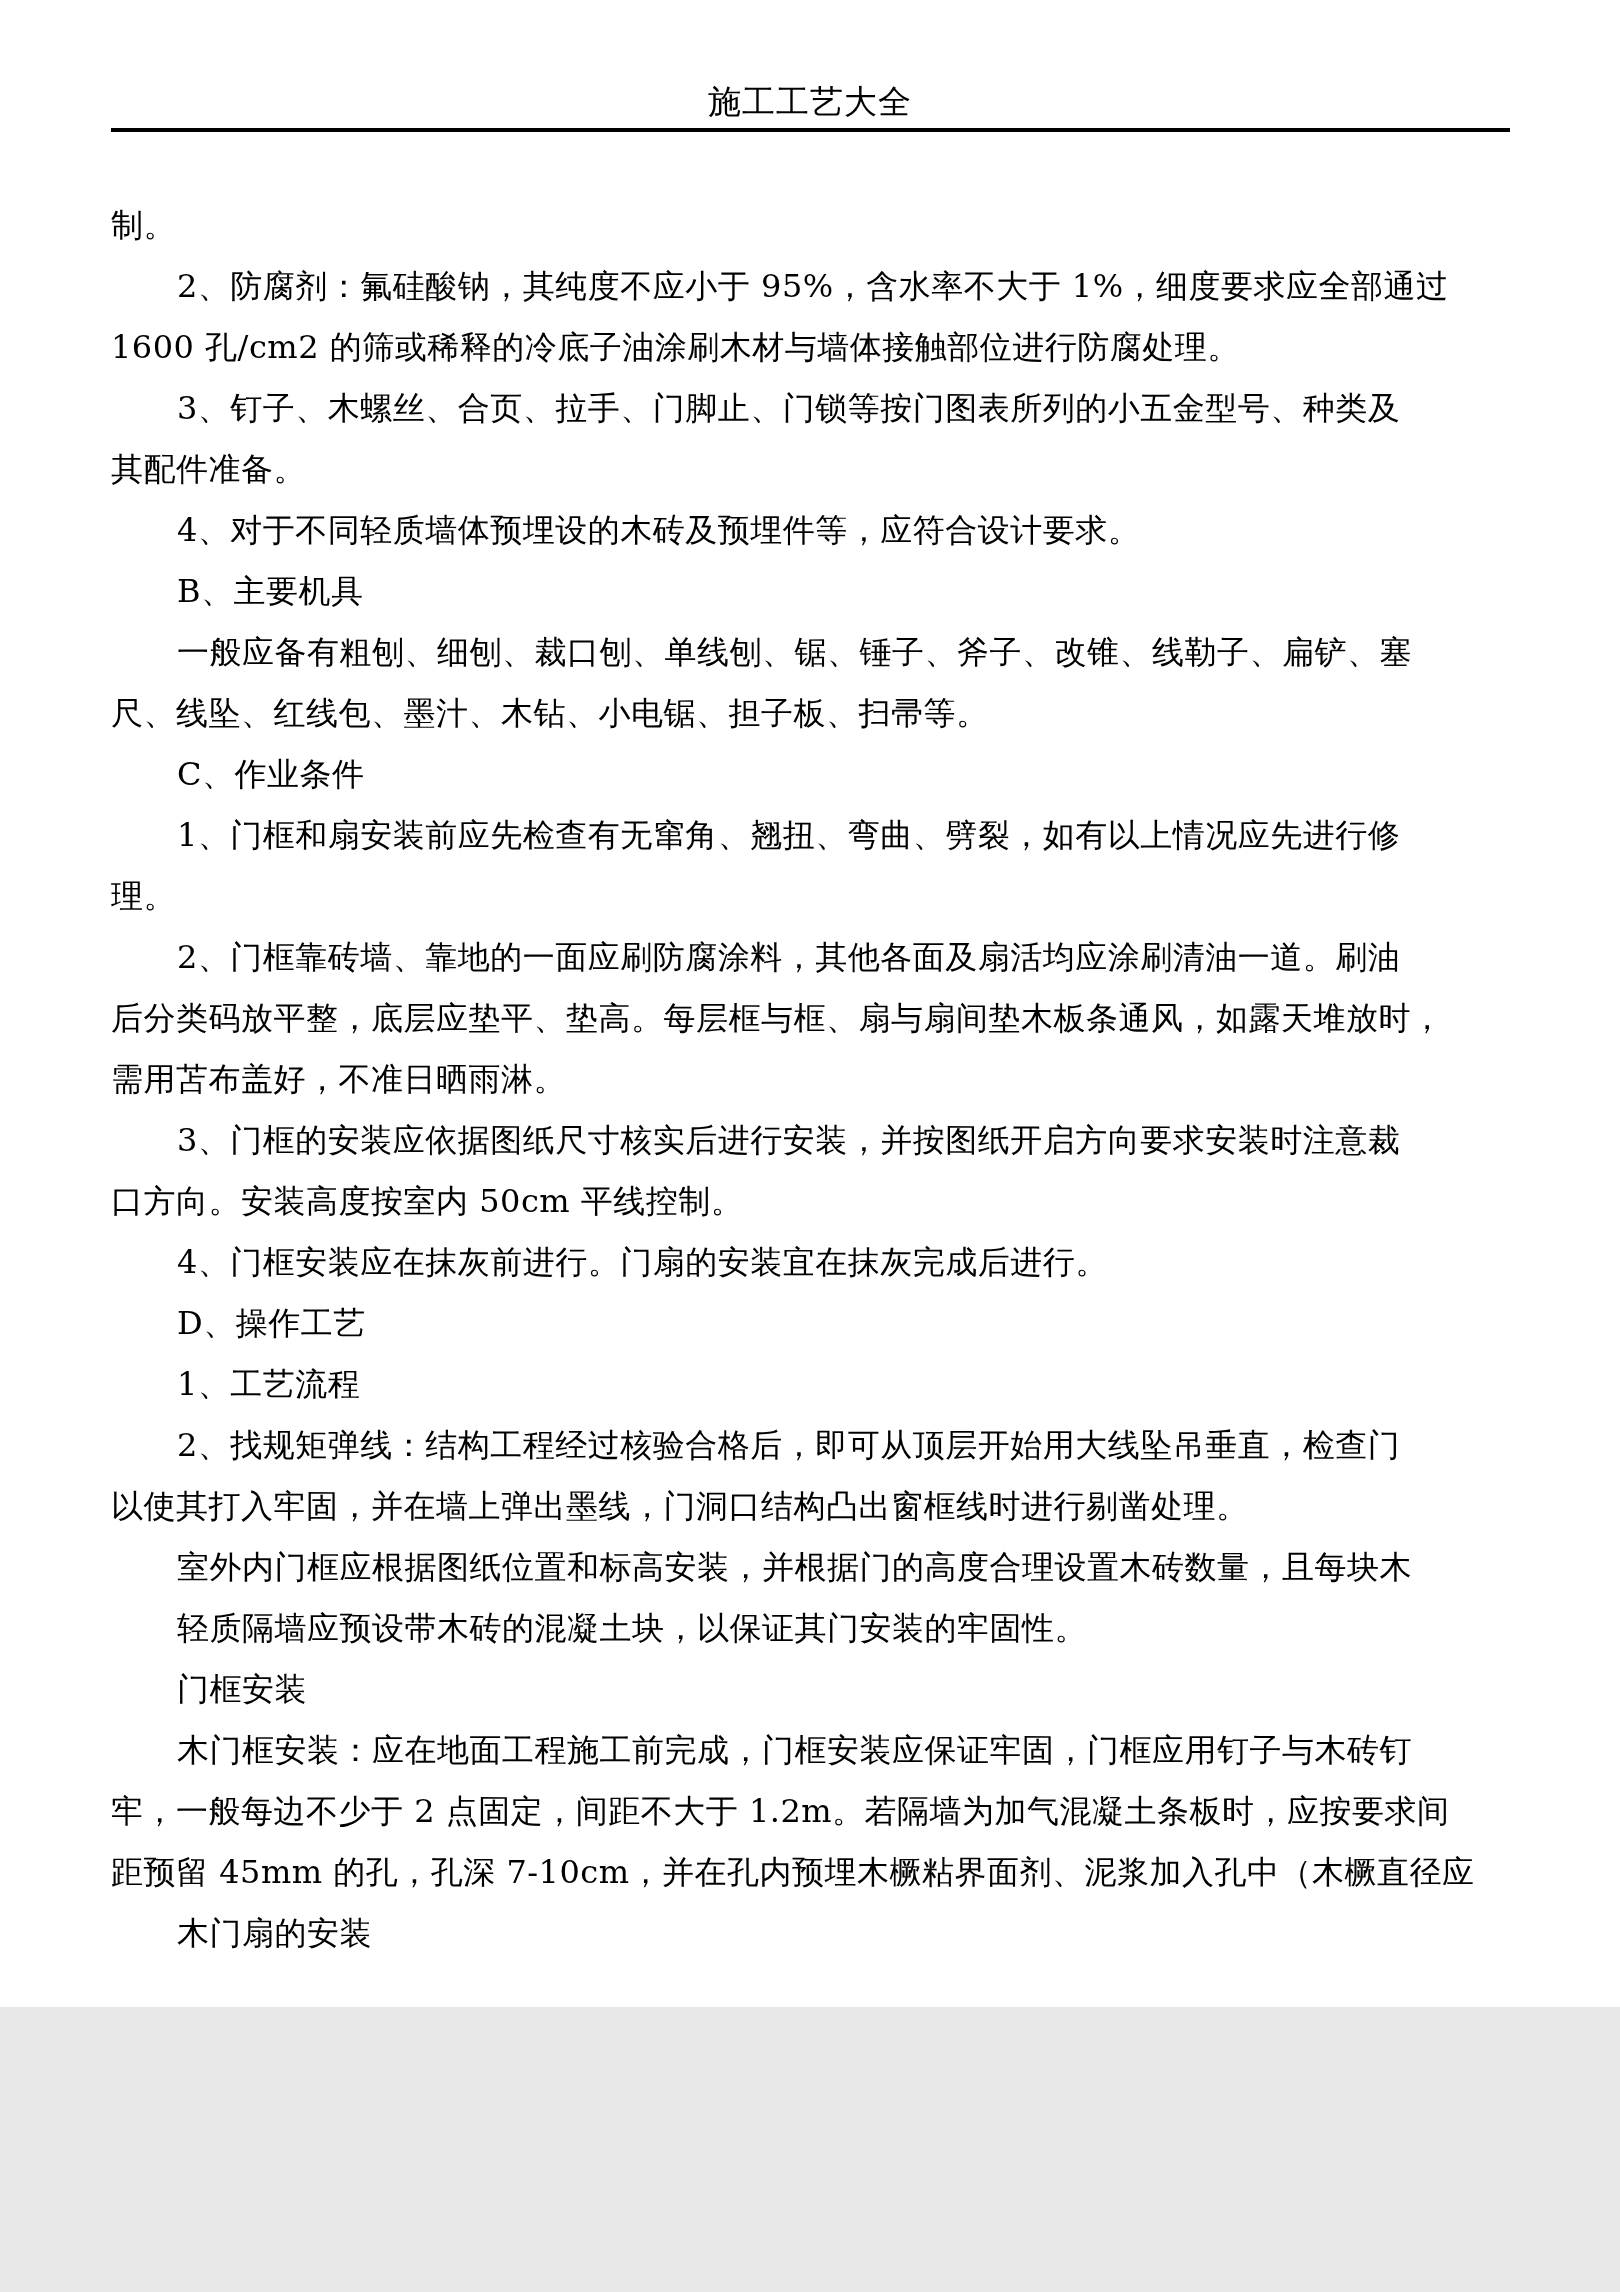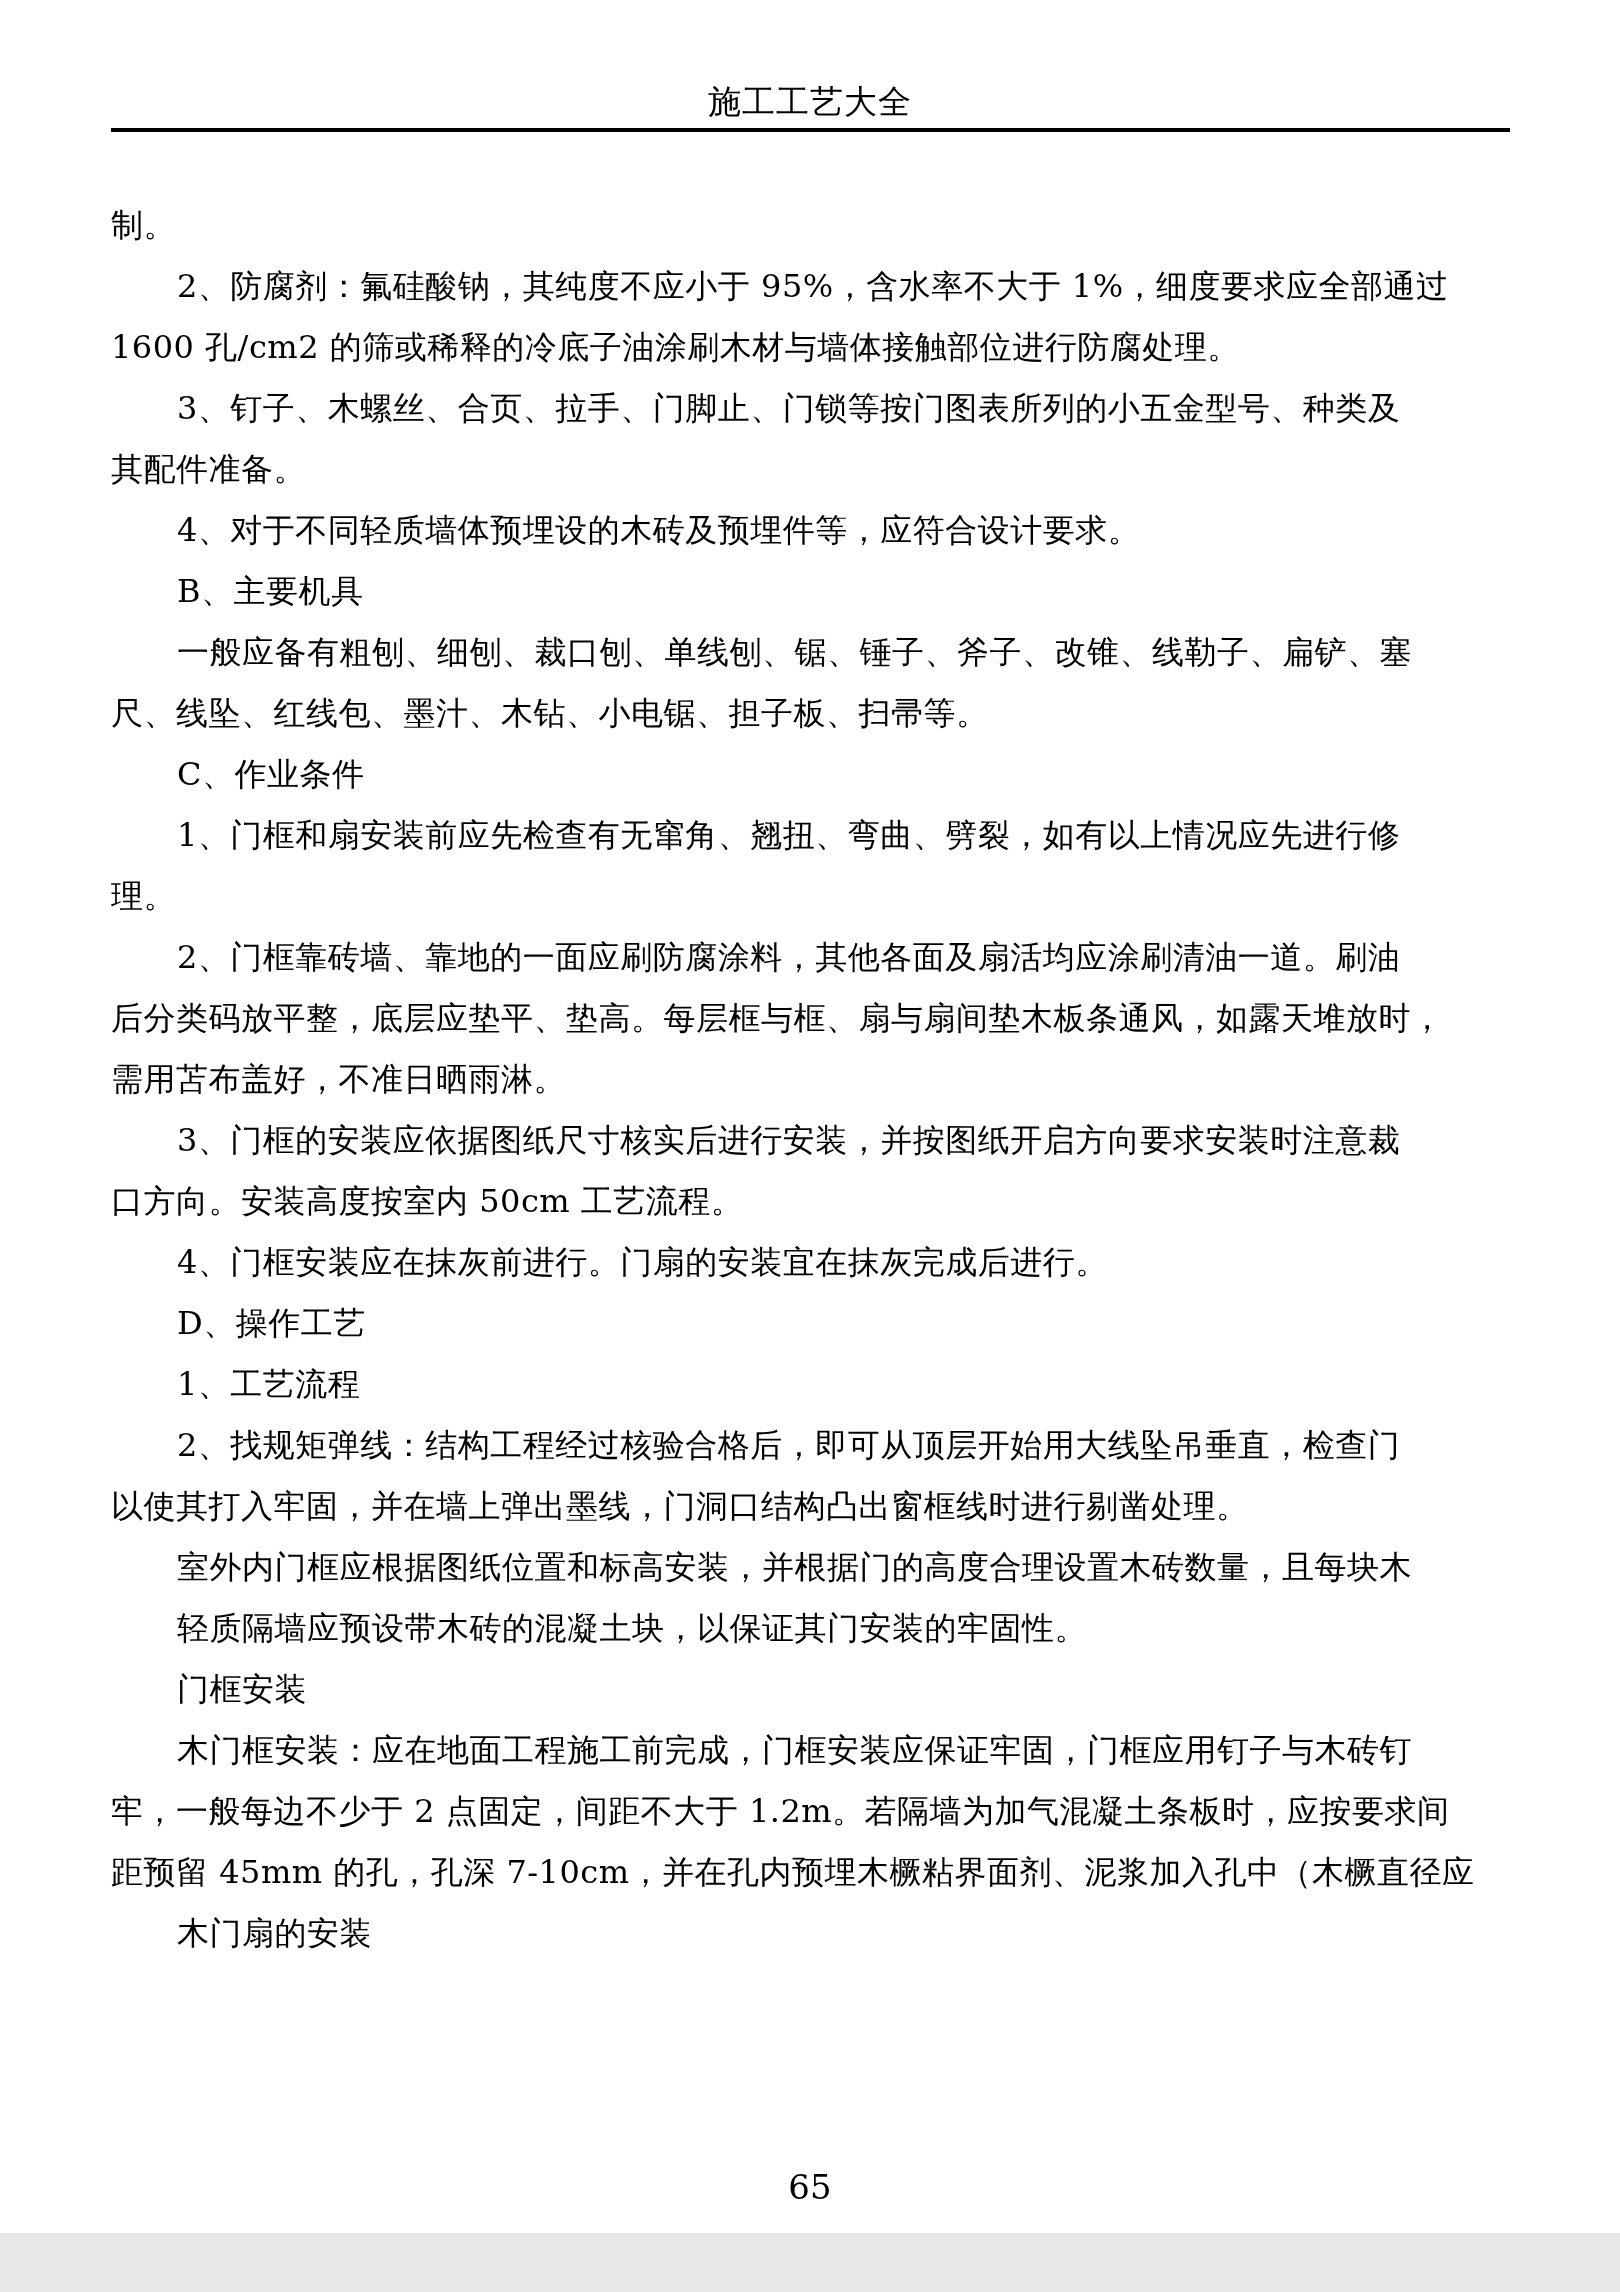--- a/index.html
+++ b/index.html
@@ -3,21 +3,21 @@
 <meta charset="utf-8">
 <style>
   html, body {
     margin: 0;
     padding: 0;
     background: #e8e8e8;
   }
   .page {
     position: relative;
     width: 1620px;
-    height: 2233px;
+    height: 2007px;
     background: #ffffff;
     color: #000000;
     font-family: "DejaVu Serif", "Liberation Serif", serif;
     overflow: hidden;
   }
   .header-title {
     position: absolute;
     top: 82px;
     left: 0;
     width: 100%;
@@ -80,21 +80,21 @@
       <div class="text-line indent">B、主要机具</div>
       <div class="text-line indent">一般应备有粗刨、细刨、裁口刨、单线刨、锯、锤子、斧子、改锥、线勒子、扁铲、塞</div>
       <div class="text-line">尺、线坠、红线包、墨汁、木钻、小电锯、担子板、扫帚等。</div>
       <div class="text-line indent">C、作业条件</div>
       <div class="text-line indent">1、门框和扇安装前应先检查有无窜角、翘扭、弯曲、劈裂，如有以上情况应先进行修</div>
       <div class="text-line">理。</div>
       <div class="text-line indent">2、门框靠砖墙、靠地的一面应刷防腐涂料，其他各面及扇活均应涂刷清油一道。刷油</div>
       <div class="text-line">后分类码放平整，底层应垫平、垫高。每层框与框、扇与扇间垫木板条通风，如露天堆放时，</div>
       <div class="text-line">需用苫布盖好，不准日晒雨淋。</div>
       <div class="text-line indent">3、门框的安装应依据图纸尺寸核实后进行安装，并按图纸开启方向要求安装时注意裁</div>
-      <div class="text-line">口方向。安装高度按室内 50cm 工艺流程。</div>
+      <div class="text-line">口方向。安装高度按室内 50cm 平线控制。</div>
       <div class="text-line indent">4、门框安装应在抹灰前进行。门扇的安装宜在抹灰完成后进行。</div>
       <div class="text-line indent">D、操作工艺</div>
       <div class="text-line indent">1、工艺流程</div>
       <div class="text-line indent">2、找规矩弹线：结构工程经过核验合格后，即可从顶层开始用大线坠吊垂直，检查门</div>
       <div class="text-line">以使其打入牢固，并在墙上弹出墨线，门洞口结构凸出窗框线时进行剔凿处理。</div>
       <div class="text-line indent">室外内门框应根据图纸位置和标高安装，并根据门的高度合理设置木砖数量，且每块木</div>
       <div class="text-line indent">轻质隔墙应预设带木砖的混凝土块，以保证其门安装的牢固性。</div>
       <div class="text-line indent">门框安装</div>
       <div class="text-line indent">木门框安装：应在地面工程施工前完成，门框安装应保证牢固，门框应用钉子与木砖钉</div>
       <div class="text-line">牢，一般每边不少于 2 点固定，间距不大于 1.2m。若隔墙为加气混凝土条板时，应按要求间</div>

